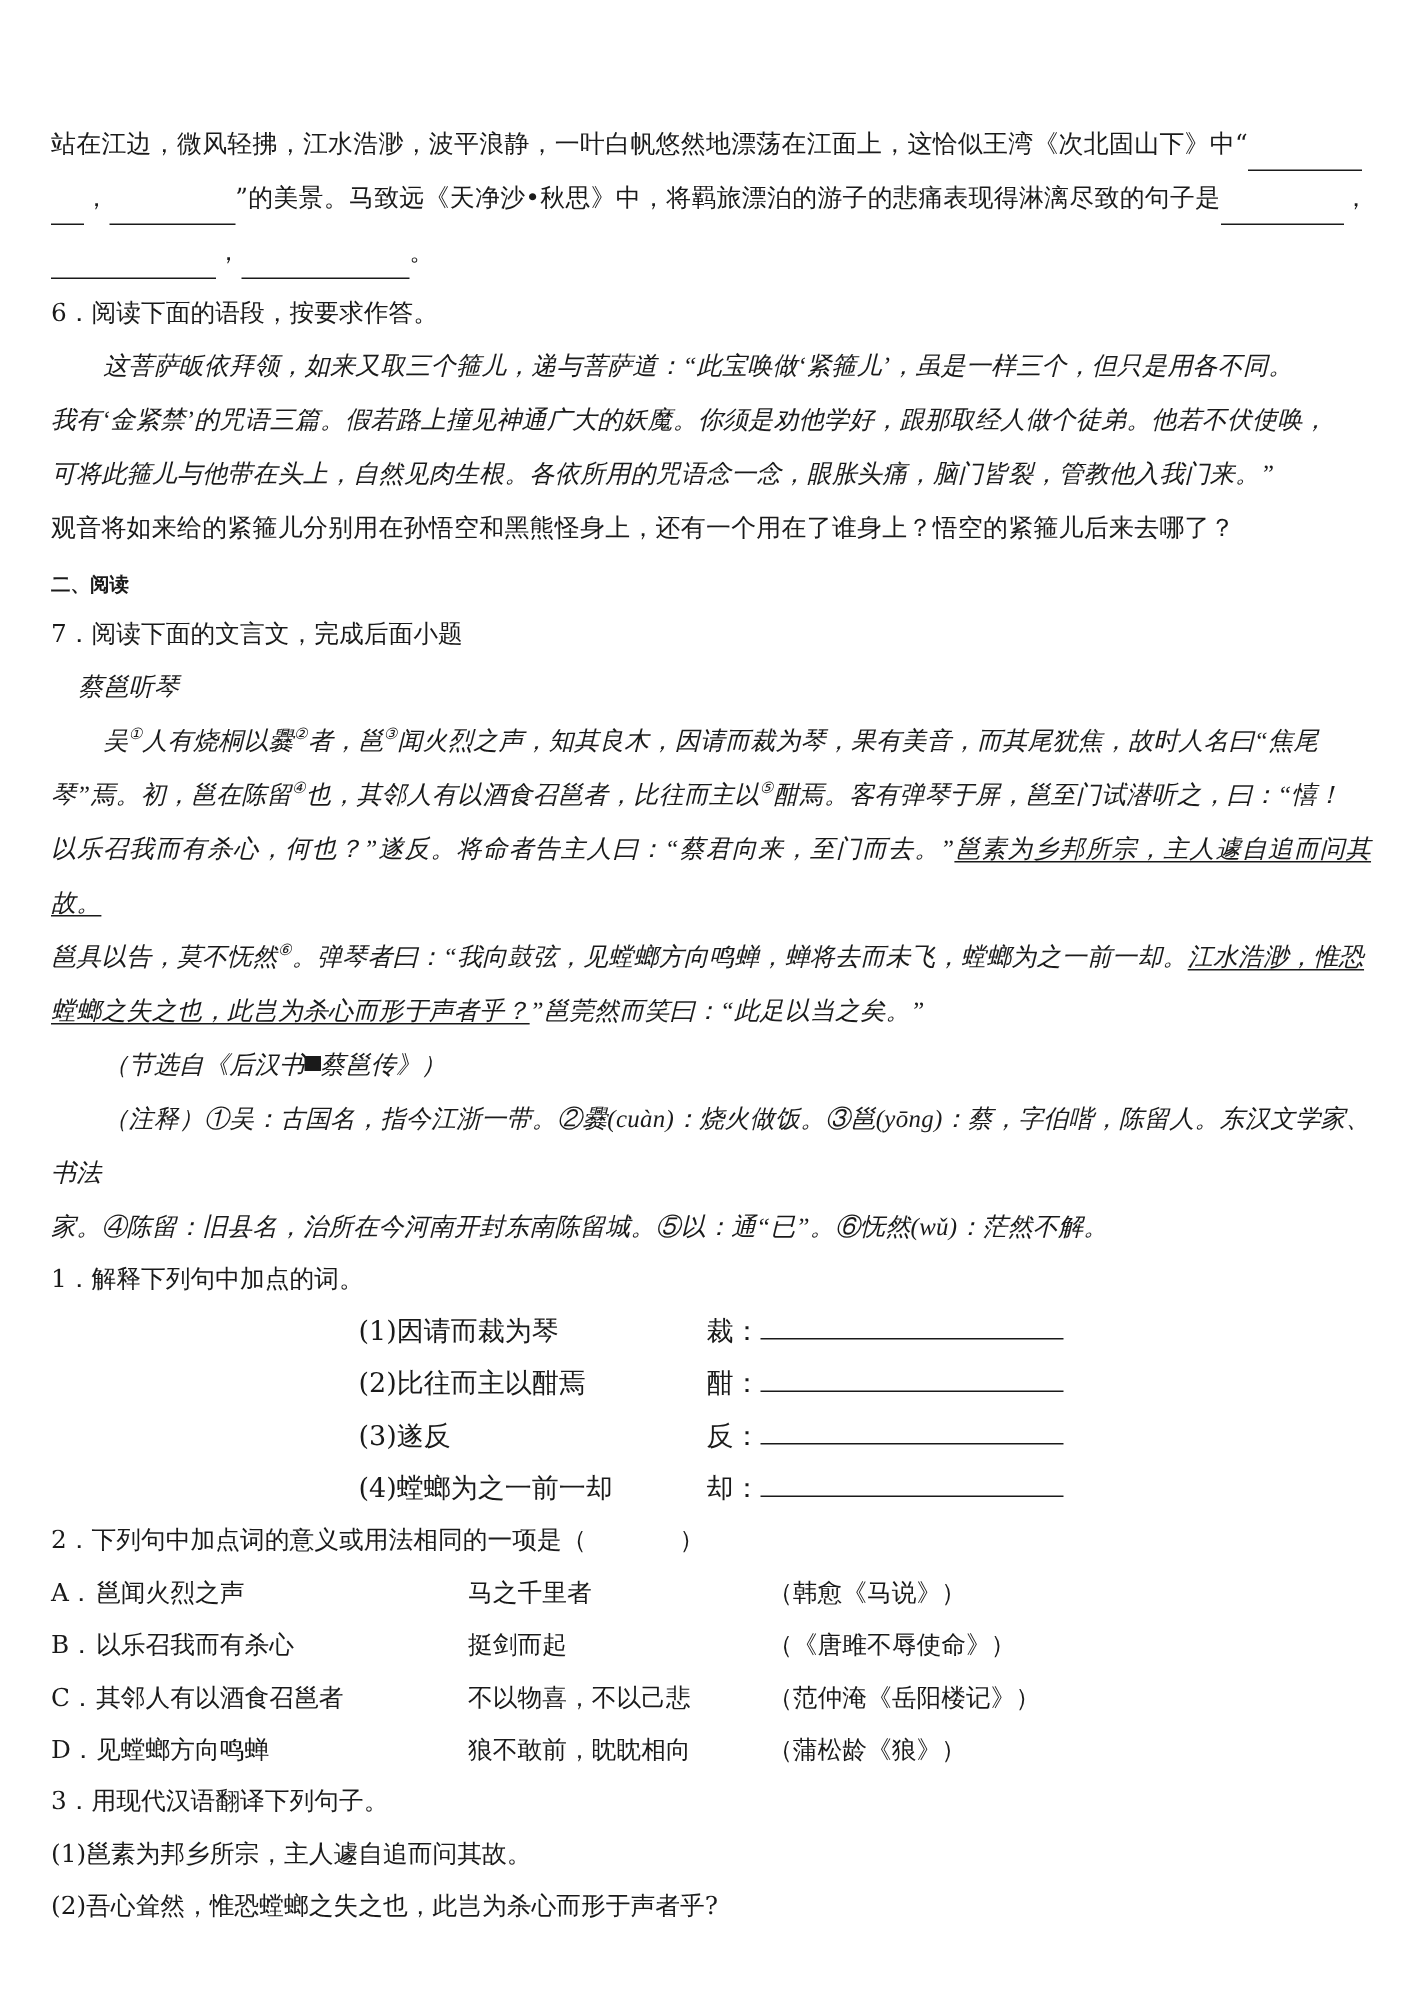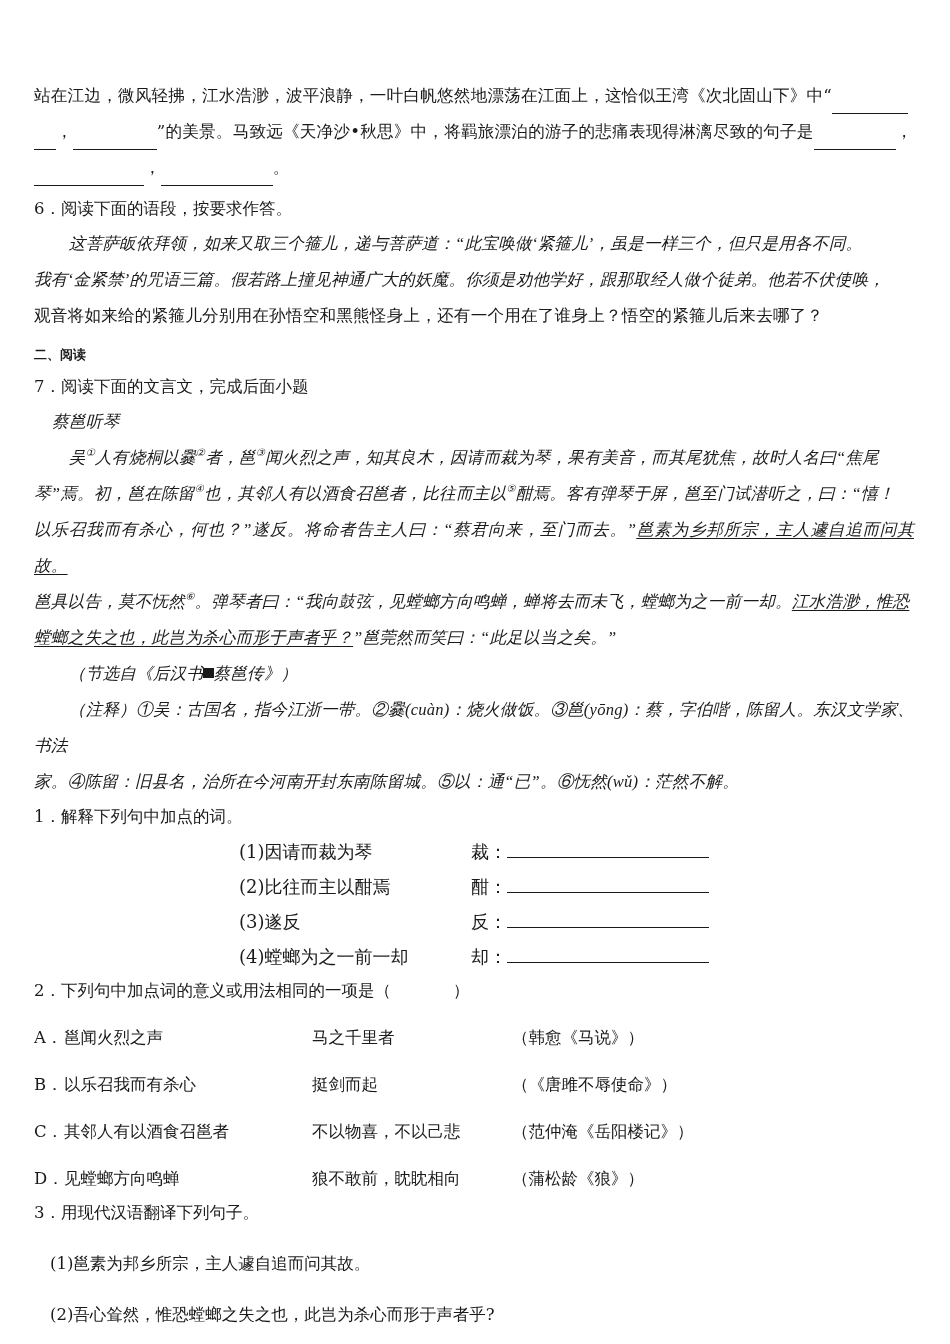--- a/index.html
+++ b/index.html
@@ -32,21 +32,21 @@
   .kai {
     font-family: Liberation Serif, serif;
     font-style: italic;
   }
   .indent2 { text-indent: 2.1em; }
   .indent1 { text-indent: 1.1em; }
 
   .line-item {
     font-size: 16.5px;
     line-height: 35px;
-    margin: 16px;
+    margin: 0;
     white-space: nowrap;
   }
 
   .sec-head {
     font-size: 13px;
     font-weight: bold;
     line-height: 30px;
     margin: 0;
   }
 
@@ -98,21 +98,21 @@
   .opt {
     display: flex;
     align-items: baseline;
     font-size: 16.5px;
     line-height: 35px;
     white-space: nowrap;
   }
   .opt .o-label { width: 30px;  flex: 0 0 30px; }
   .opt .o-a     { width: 248px; flex: 0 0 248px; font-family: Liberation Serif, serif; }
   .opt .o-b     { width: 200px; flex: 0 0 200px; }
-  .opt .o-c     { flex: 0 0 auto; margin-top: 12px; }
+  .opt .o-c     { flex: 0 0 auto; }
 
   .sup {
     font-size: 0.62em;
     vertical-align: super;
     line-height: 0;
   }
   .blk-sq {
     display: inline-block;
     width: 0.62em;
     height: 0.62em;
@@ -130,20 +130,21 @@
   <div class="q5-block">
     <p class="flow"><span>站在江边，微风轻拂，江水浩渺，波平浪静，一叶白帆悠然地漂荡在江面上，这恰似王湾《次北固山下》中“</span><span class="blank bl-1"></span></p>
     <p class="flow"><span class="blank bl-2"></span><span>，</span><span class="blank bl-3"></span><span>”的美景。马致远《天净沙•秋思》中，将羁旅漂泊的游子的悲痛表现得淋漓尽致的句子是</span><span class="blank bl-4"></span><span>，</span></p>
     <p class="flow"><span class="blank bl-6"></span><span>，</span><span class="blank bl-7"></span><span>。</span></p>
   </div>
 
   <div class="q6-block pad-t6">
     <p class="num-head"><span>6．</span><span>阅读下面的语段，按要求作答。</span></p>
     <p class="flow kai indent2">这菩萨皈依拜领，如来又取三个箍儿，递与菩萨道：“此宝唤做‘紧箍儿’，虽是一样三个，但只是用各不同。</p>
     <p class="flow kai">我有‘金紧禁’的咒语三篇。假若路上撞见神通广大的妖魔。你须是劝他学好，跟那取经人做个徒弟。他若不伏使唤，</p>
+    <p class="flow kai">可将此箍儿与他带在头上，自然见肉生根。各依所用的咒语念一念，眼胀头痛，脑门皆裂，管教他入我门来。”</p>
     <p class="flow">观音将如来给的紧箍儿分别用在孙悟空和黑熊怪身上，还有一个用在了谁身上？悟空的紧箍儿后来去哪了？</p>
   </div>
 
   <div class="section2-block pad-t6">
     <p class="sec-head">二、阅读</p>
     <p class="num-head"><span>7．</span><span>阅读下面的文言文，完成后面小题</span></p>
     <p class="flow kai indent1">蔡邕听琴</p>
 
     <p class="flow kai indent2"><span>吴</span><span class="sup">①</span><span>人有烧桐以爨</span><span class="sup">②</span><span>者，邕</span><span class="sup">③</span><span>闻火烈之声，知其良木，因请而裁为琴，果有美音，而其尾犹焦，故时人名曰“焦尾</span></p>
 

